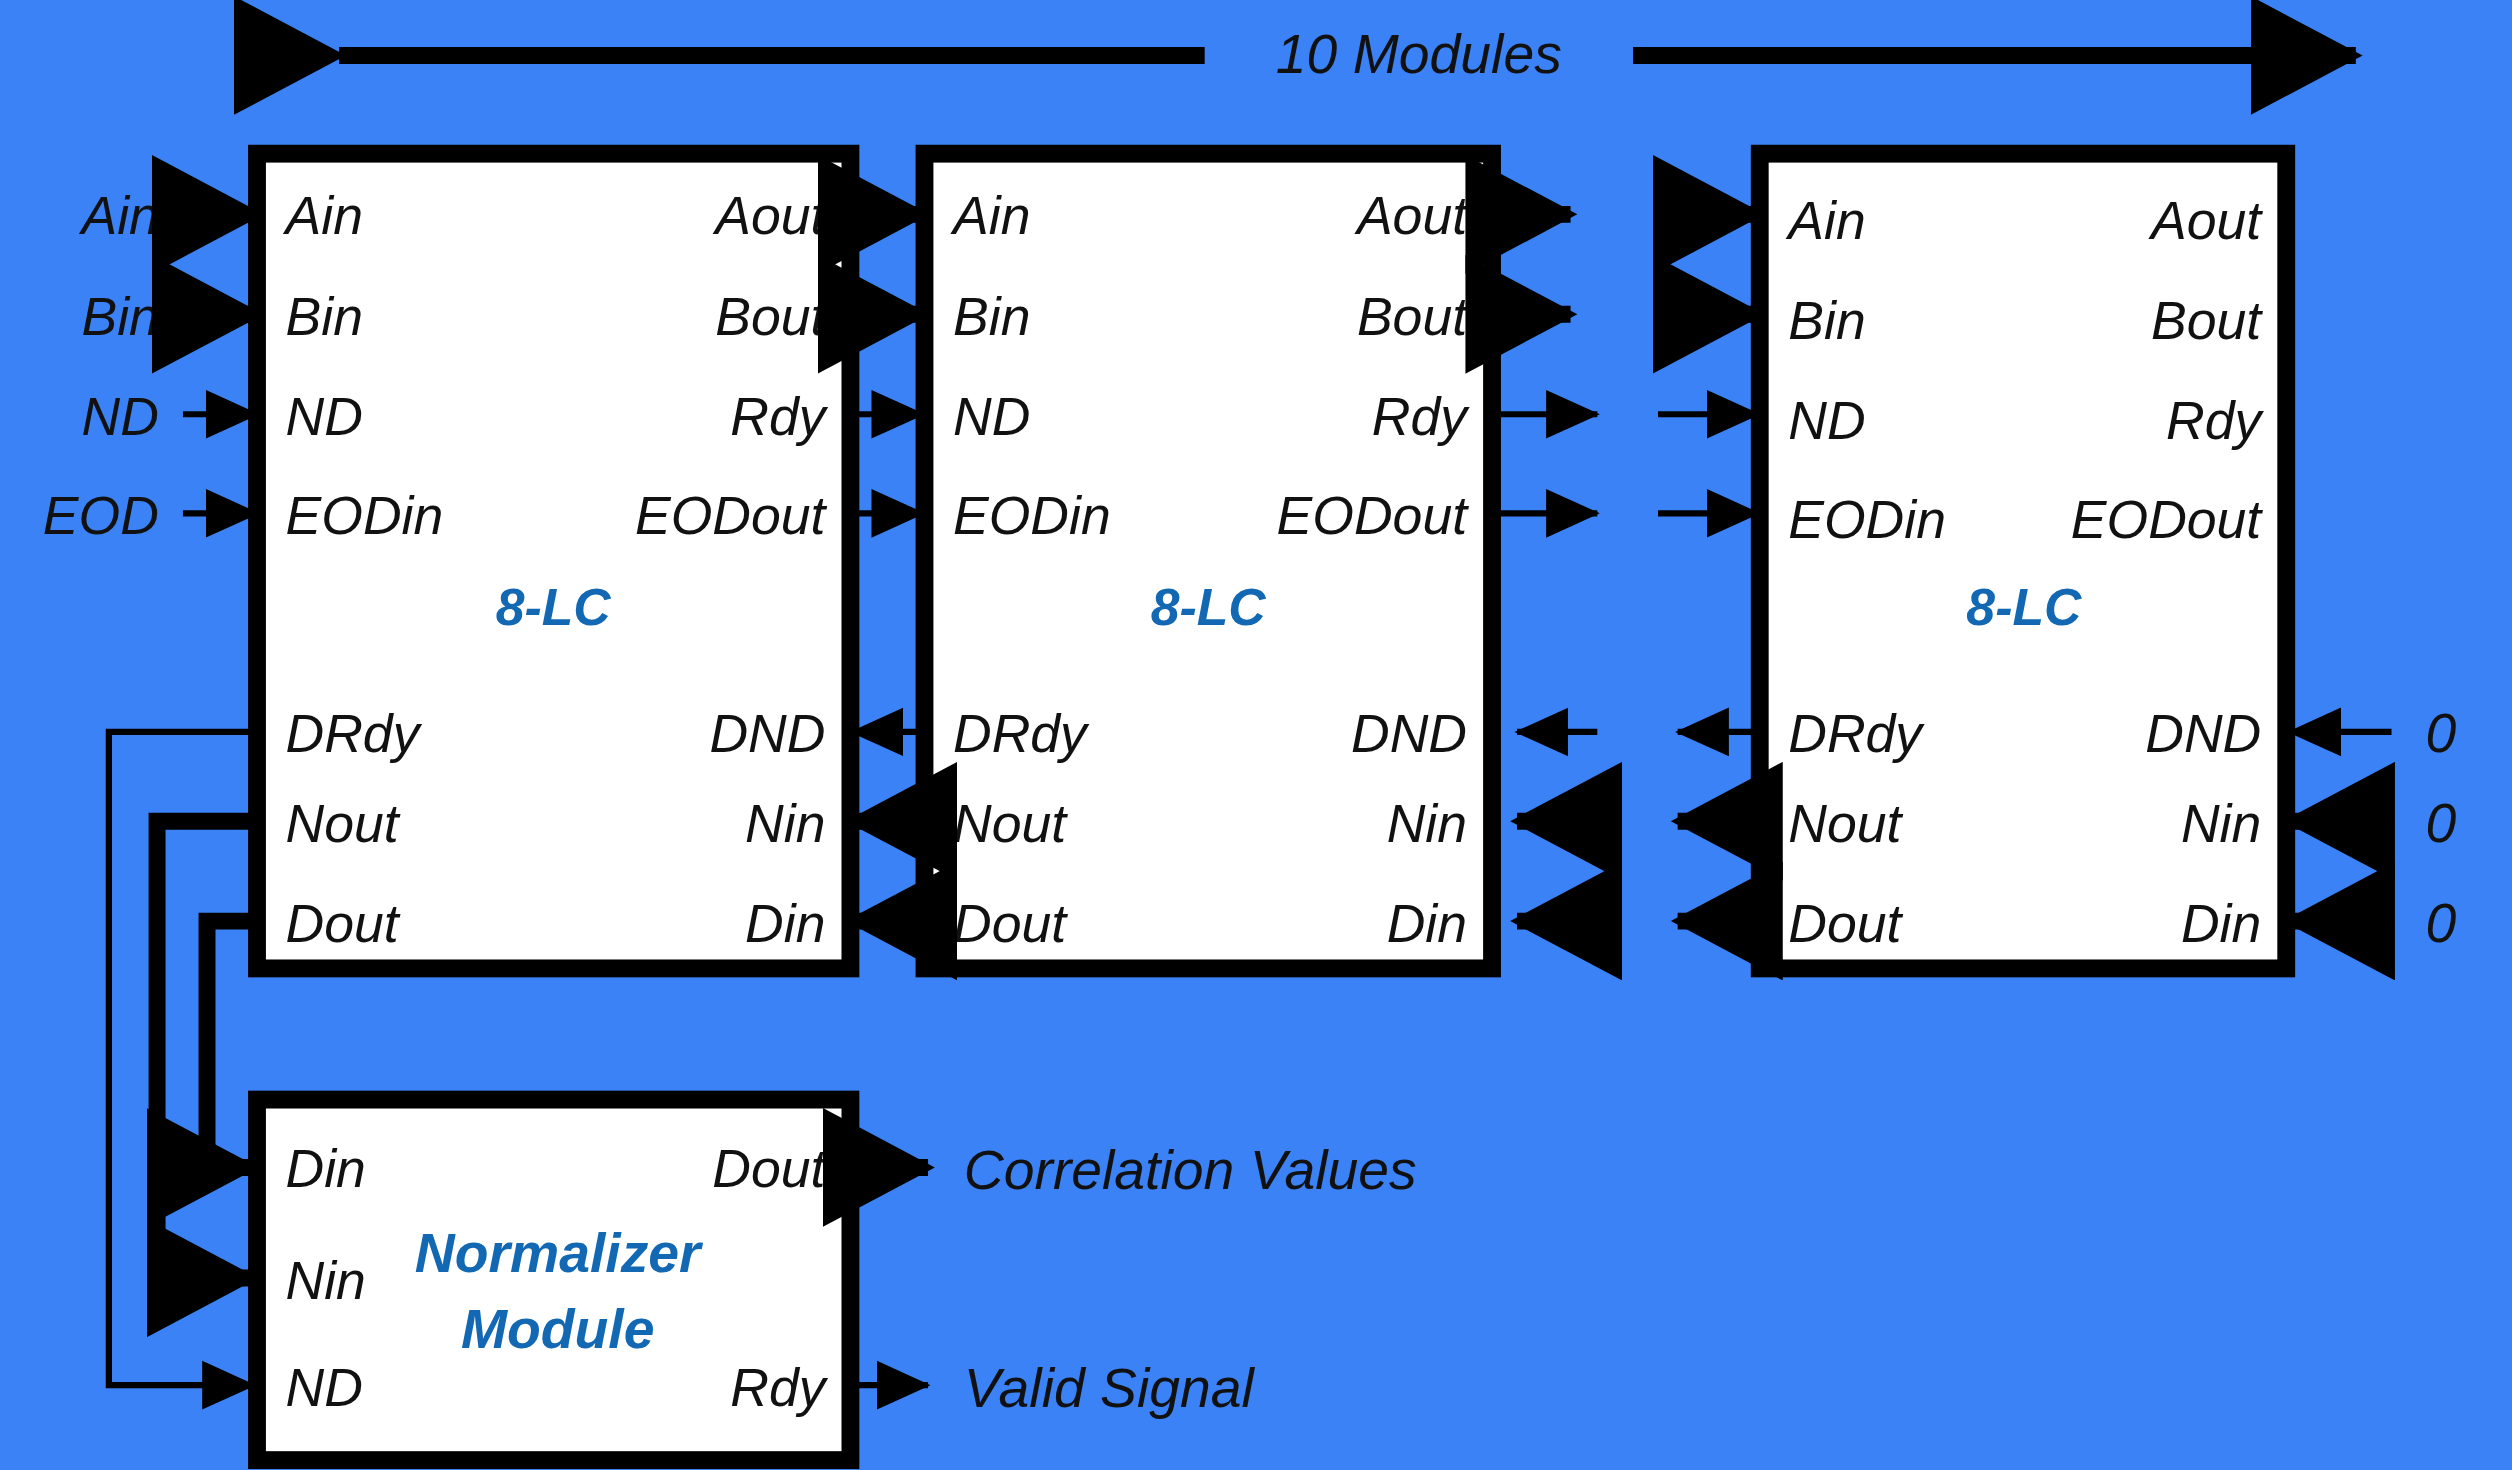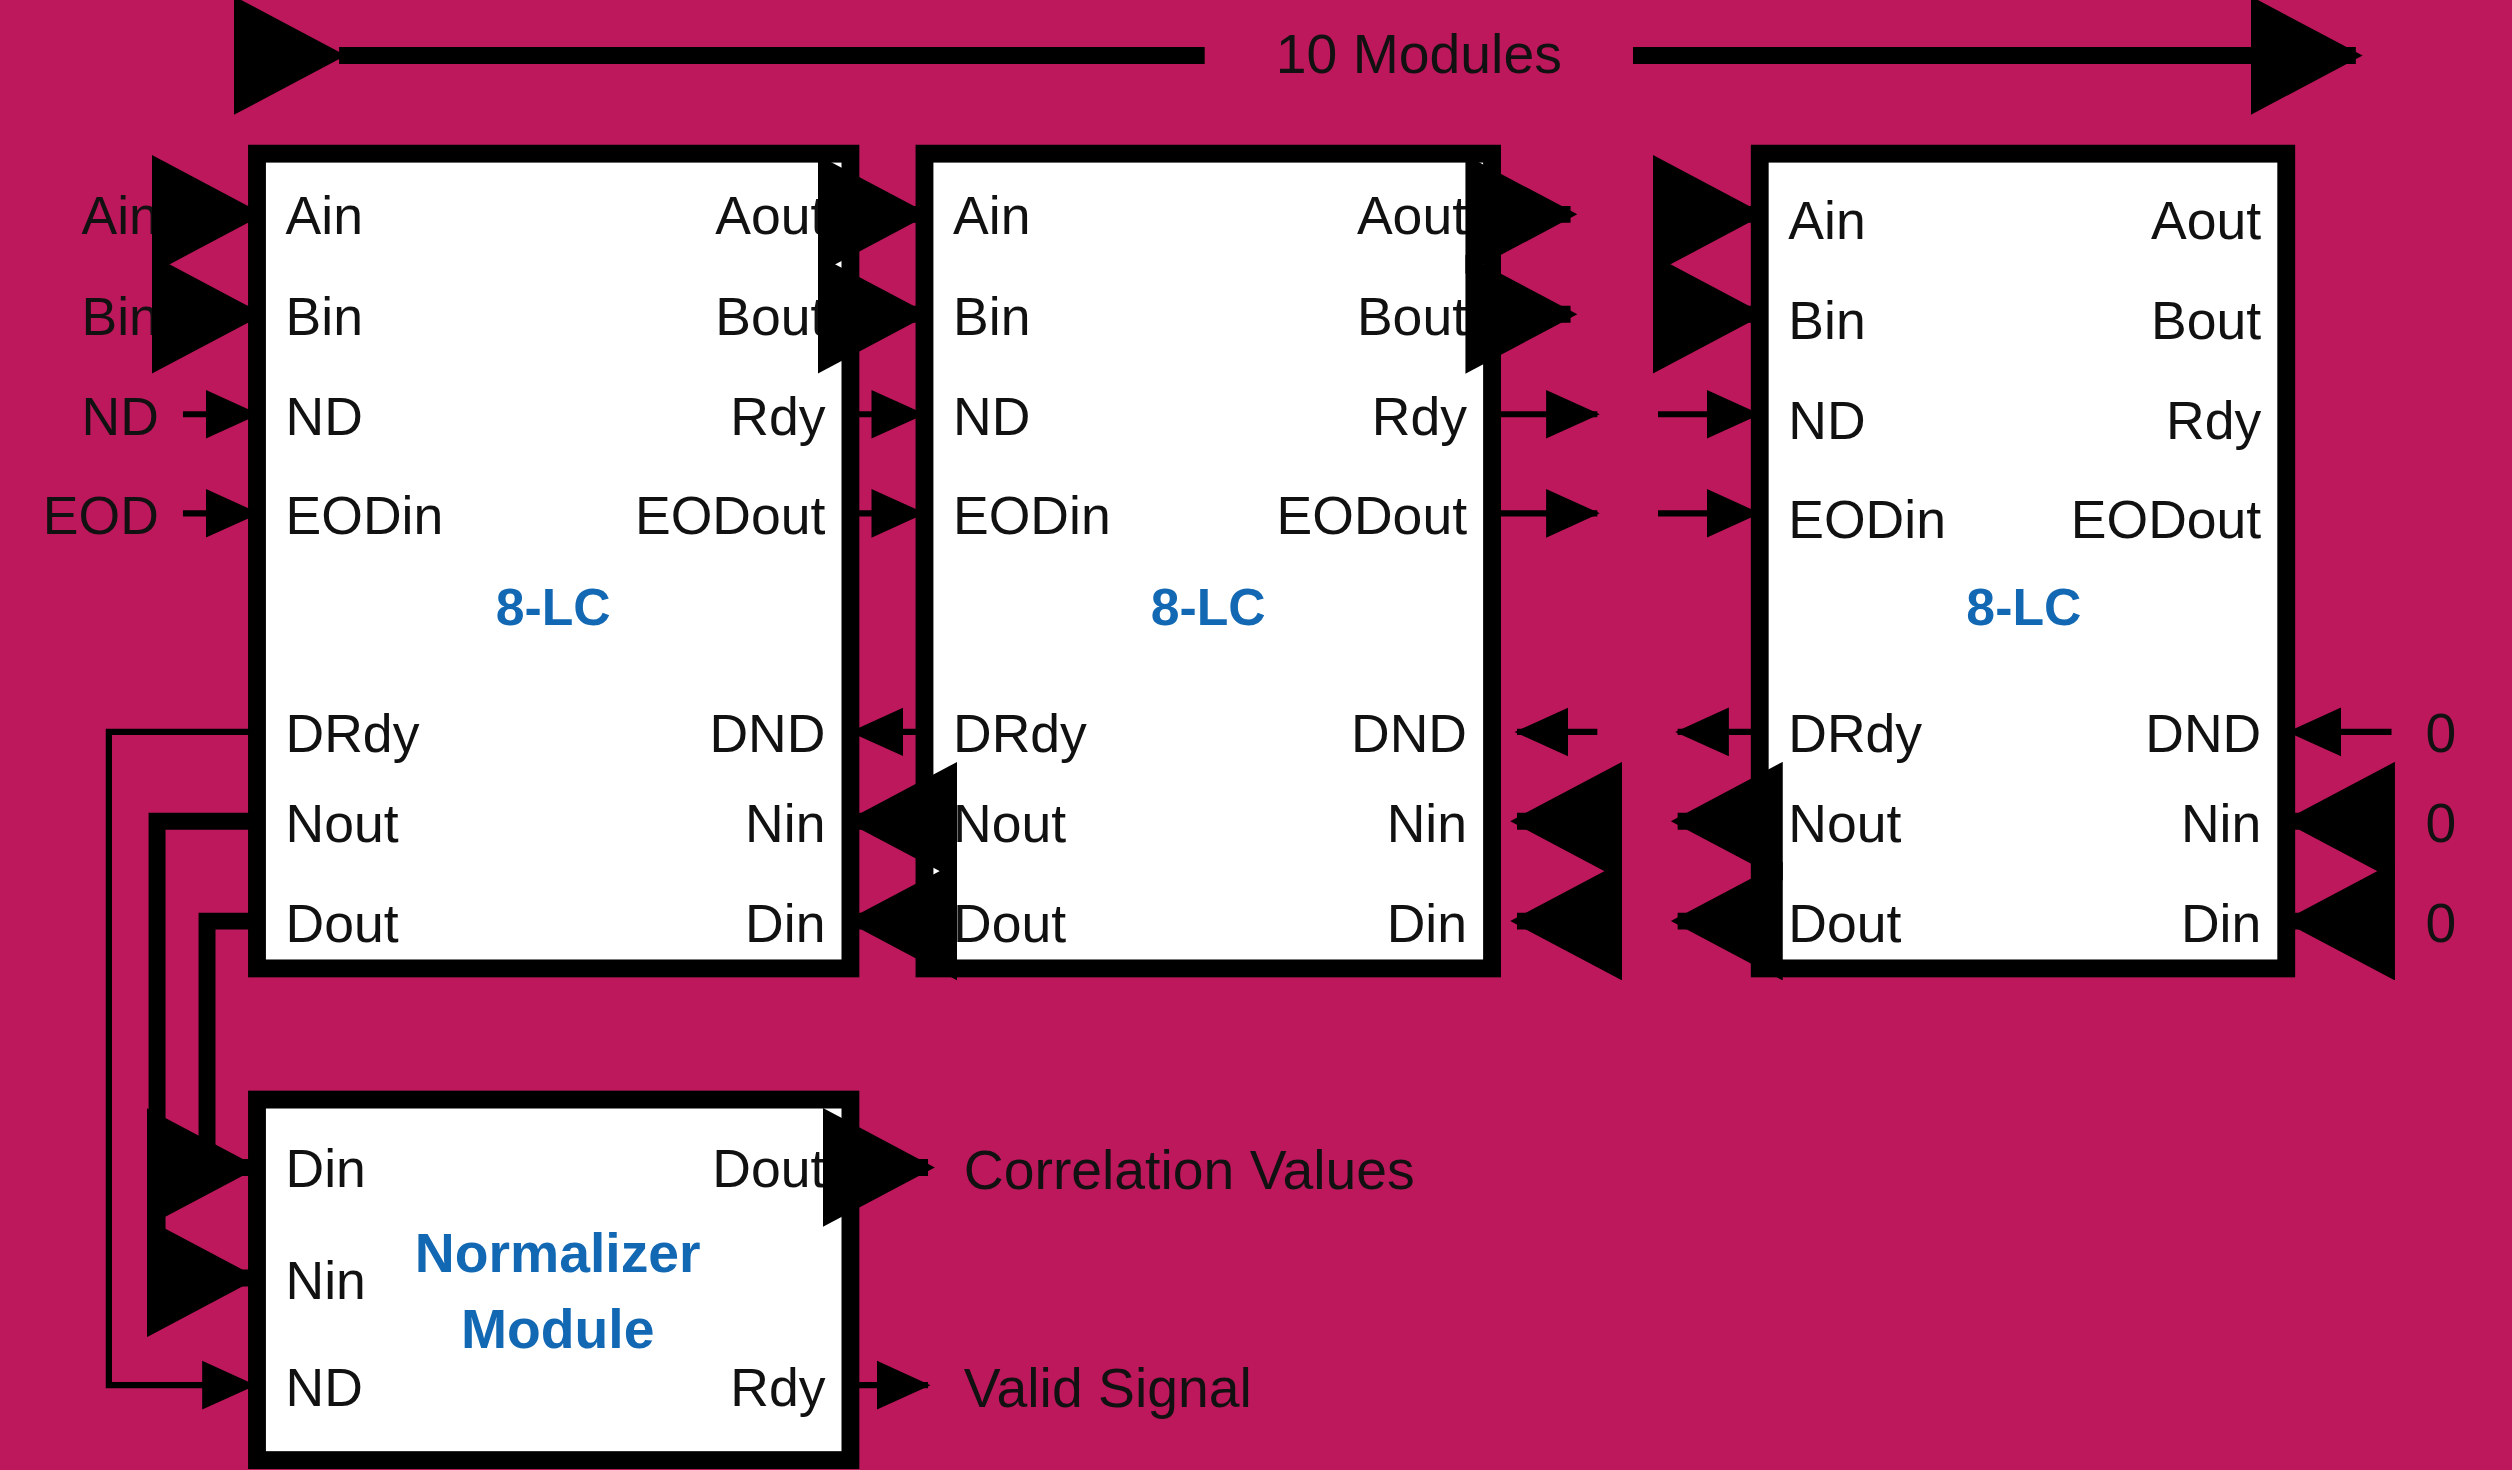--- a/index.html
+++ b/index.html
@@ -1,17 +1,17 @@
 <!DOCTYPE html>
 <html style="font-size:14.3px"><head>
 <meta charset="utf-8">
 <style>
   html,body{margin:0;padding:0;background:#ffffff;}
   body{font-family:"Liberation Sans", sans-serif;}
-  #stage{position:relative;width:2512px;height:1471px;background:#be185d;overflow:hidden;}
+  #stage{position:relative;width:2512px;height:1471px;background:#3b82f6;overflow:hidden;font-style:italic;}
   svg{position:absolute;left:0;top:0;width:2512px;height:1471px;}
   .pin{font-family:"Liberation Sans", sans-serif;font-size:60px;fill:#111111;}
   .pin-l{text-anchor:start;}
   .pin-r{text-anchor:end;}
   .ext{font-family:"Liberation Sans", sans-serif;font-size:60px;fill:#111111;text-anchor:end;}
   .outlbl{font-family:"Liberation Sans", sans-serif;font-size:62px;fill:#111111;text-anchor:start;}
   .zero{font-family:"Liberation Sans", sans-serif;font-size:62px;fill:#111111;text-anchor:start;}
   .title{font-family:"Liberation Sans", sans-serif;font-size:62px;fill:#111111;text-anchor:middle;}
   .modname{font-family:"Liberation Sans", sans-serif;font-size:58px;font-weight:bold;text-anchor:middle;}
   .normname{font-family:"Liberation Sans", sans-serif;font-size:62px;font-weight:bold;text-anchor:middle;}

